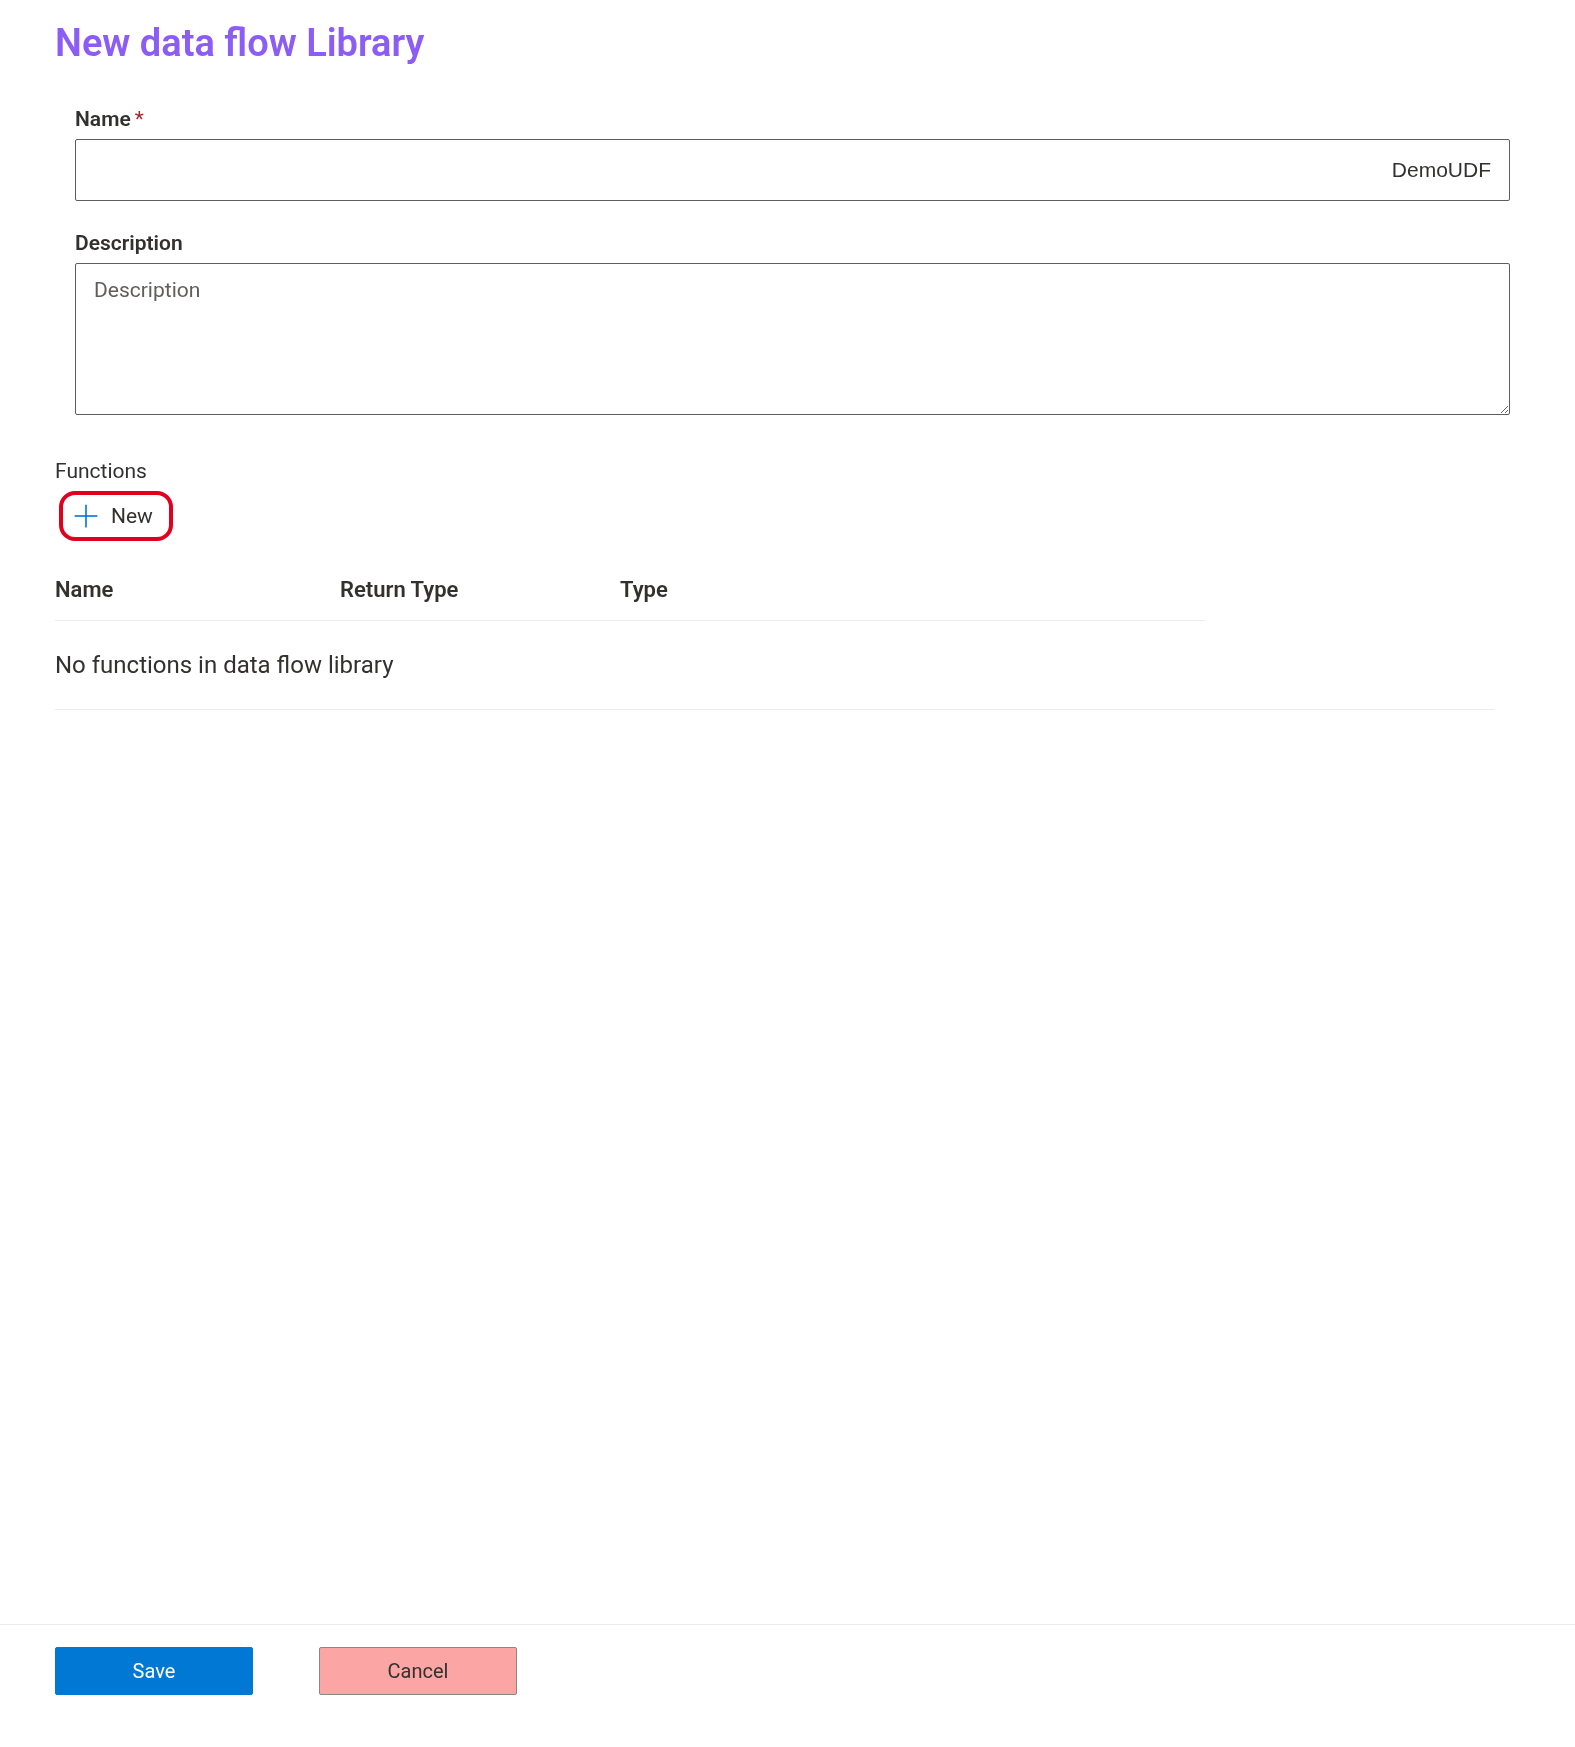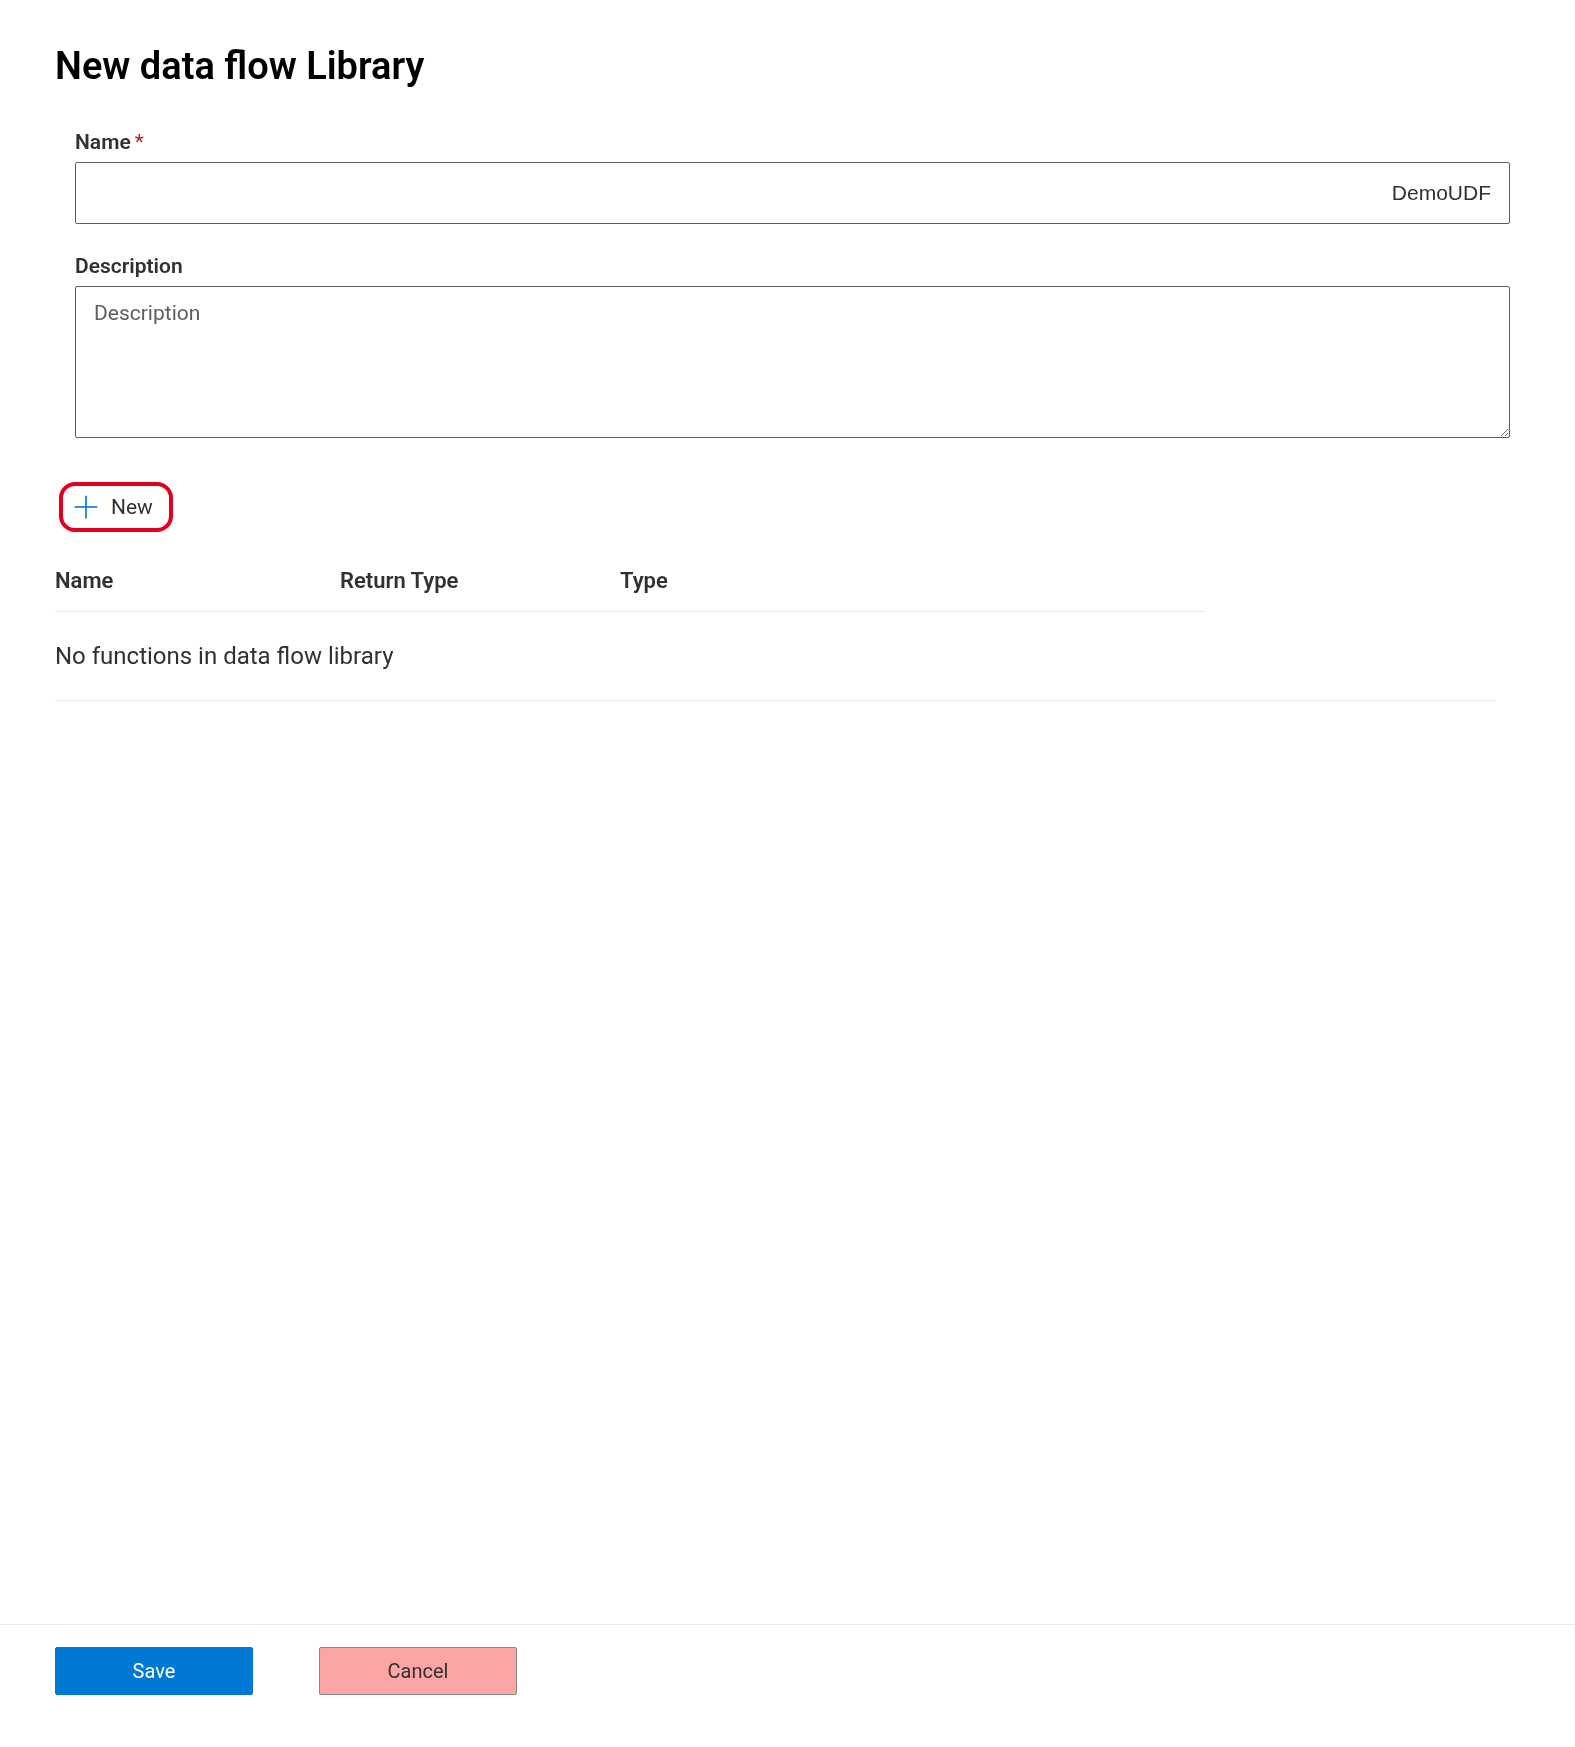--- a/index.html
+++ b/index.html
@@ -15,23 +15,23 @@
       width: 1575px;
       height: 1747px;
       position: relative;
     }
     .content {
       padding: 20px 55px 0 55px;
     }
     .page-title {
       font-size: 38px;
       font-weight: 600;
-      color: #000000;
+      color: #8b5cf6;
       margin-bottom: 42px;
-      margin-top: 24px;
+      margin-top: 1px;
     }
     .field-group {
       margin-bottom: 30px;
       padding-left: 20px;
     }
     .field-label {
       font-size: 21px;
       font-weight: 600;
       color: #323130;
       margin-bottom: 8px;
@@ -183,20 +183,21 @@
     </label>
     <input type="text" class="text-input" value="DemoUDF" style="">
   </div>
 
   <div class="field-group">
     <label class="field-label">Description</label>
     <textarea class="textarea-input" placeholder="Description" style=""></textarea>
   </div>
 
   <div class="functions-section">
+    <span class="functions-label">Functions</span>
 
     <span class="new-button-wrapper">
       <button class="new-button">
         <span>
           <svg class="plus-svg" viewBox="0 0 16 16" fill="none" stroke="#0078d4" stroke-width="1">
             <line x1="8" y1="1" x2="8" y2="15"></line>
             <line x1="1" y1="8" x2="15" y2="8"></line>
           </svg>
         </span>
         <span>New</span>

